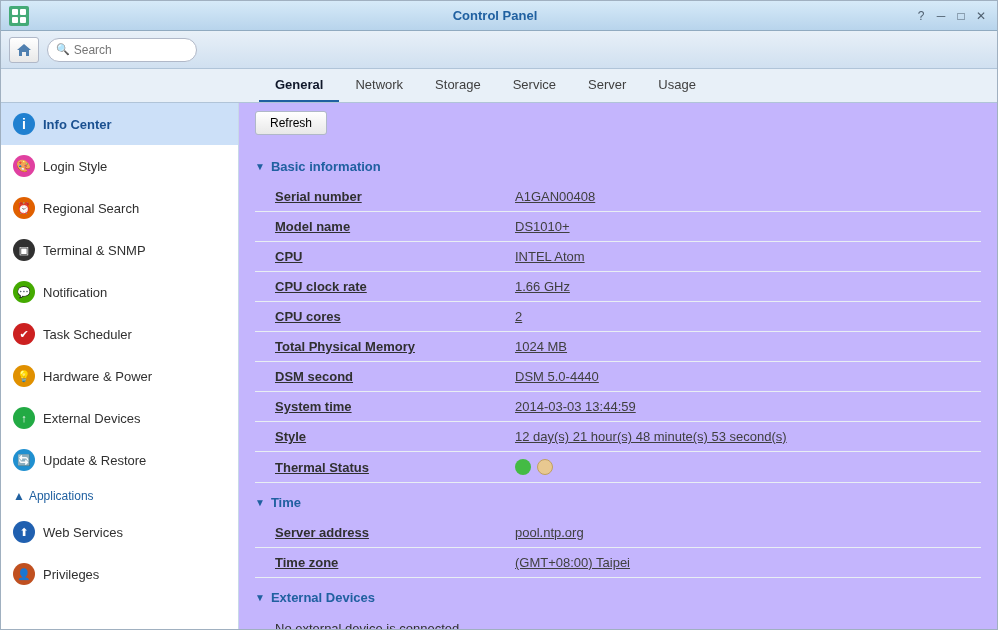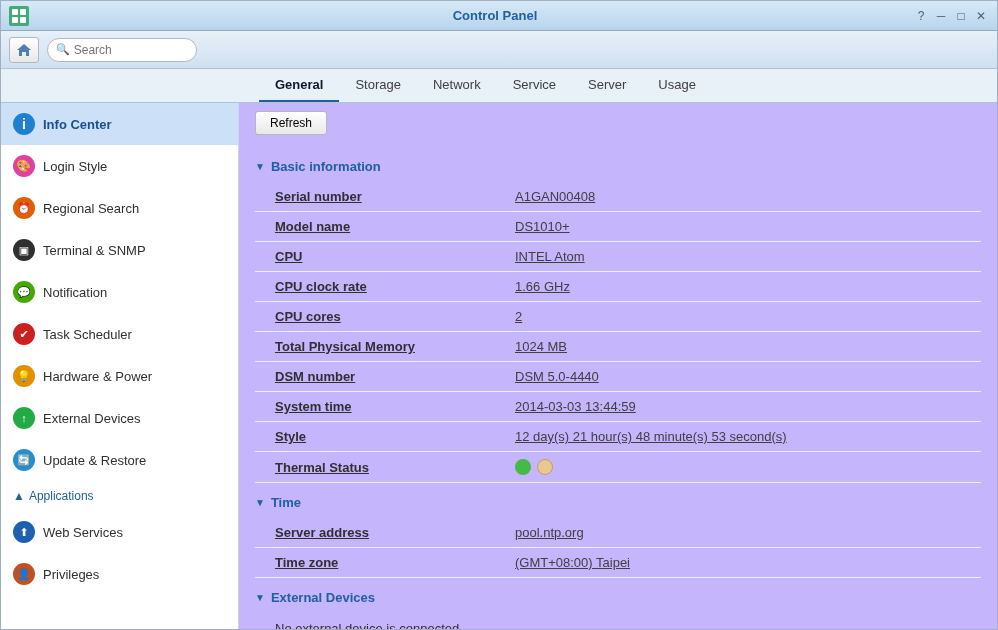--- a/index.html
+++ b/index.html
@@ -94,22 +94,22 @@
         </svg>
     </div>
     <div class="search-box">
       <span class="search-icon">🔍</span>
       <input class="search-input" type="text" placeholder="Search" style="">
     </div>
   </div>
 
   <div class="tabs-bar">
     <div class="tab active">General</div>
+    <div class="tab">Network</div>
     <div class="tab">Storage</div>
-    <div class="tab">Network</div>
     <div class="tab">Service</div>
     <div class="tab">Server</div>
     <div class="tab">Usage</div>
   </div>
 
   <div class="main">
 
     <div class="sidebar">
       <div class="sidebar-item active">
         <div class="sidebar-item-icon" style="background:#2080d0;">
@@ -214,21 +214,21 @@
             </tr>
             <tr>
               <td>CPU cores</td>
               <td>2</td>
             </tr>
             <tr>
               <td>Total Physical Memory</td>
               <td>1024 MB</td>
             </tr>
             <tr>
-              <td>DSM number</td>
+              <td>DSM second</td>
               <td>DSM 5.0-4440</td>
             </tr>
             <tr>
               <td>System time</td>
               <td>2014-03-03 13:44:59</td>
             </tr>
             <tr>
               <td>Style</td>
               <td>12 day(s) 21 hour(s) 48 minute(s) 53 second(s)</td>
             </tr>

